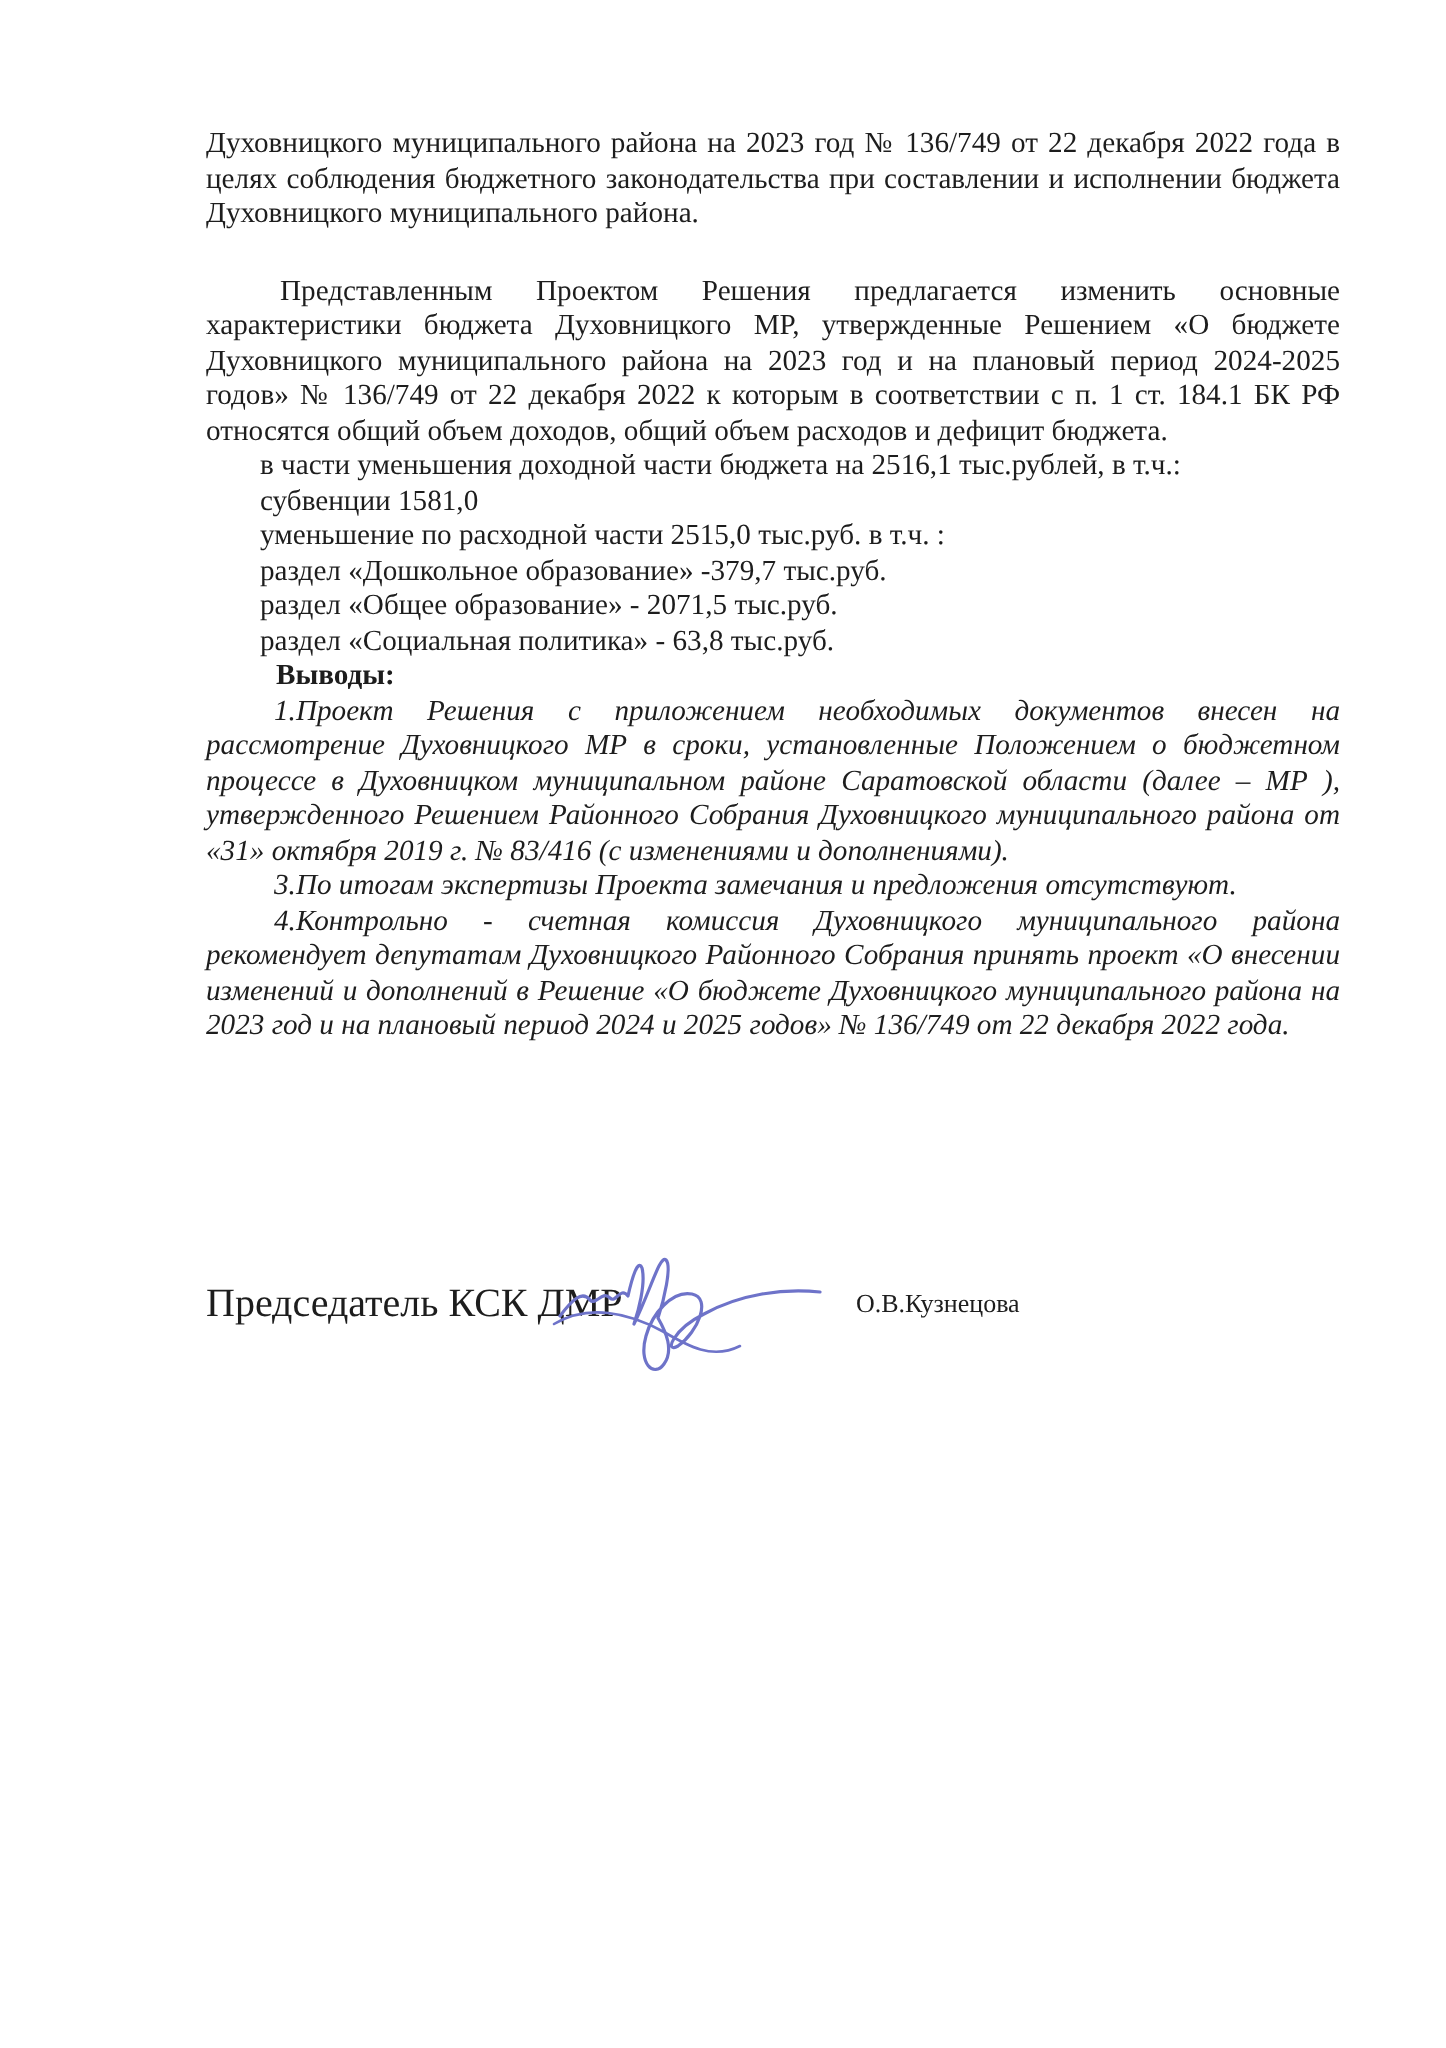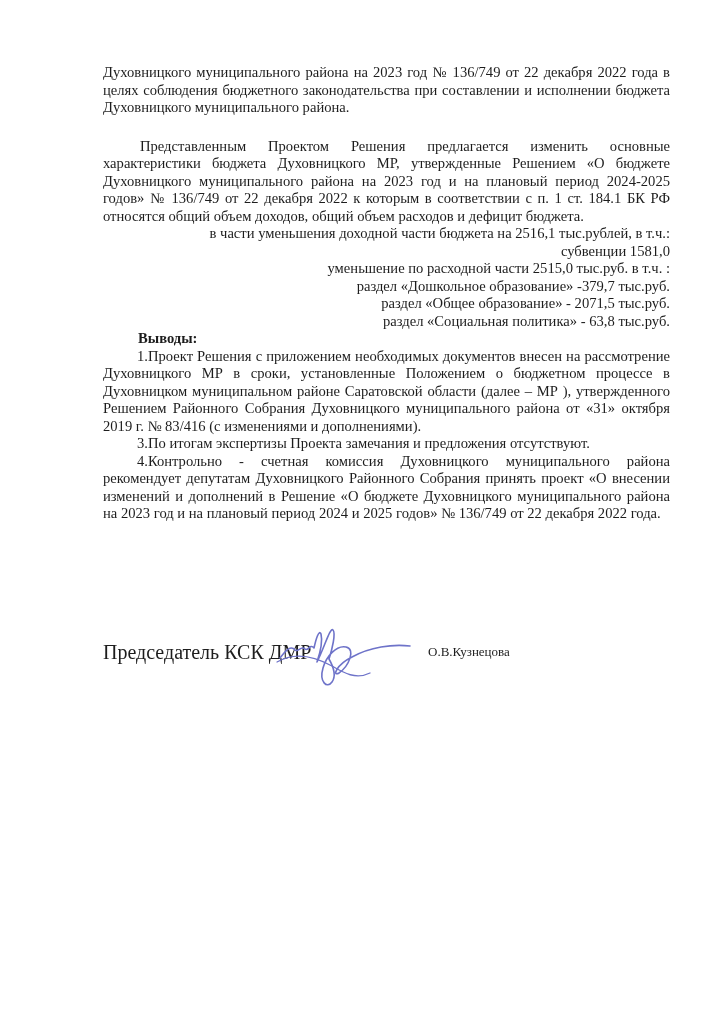--- a/index.html
+++ b/index.html
@@ -29,28 +29,29 @@
     text-align: justify;
   }
   .vgap {
     height: 21px;
   }
   .indent-first {
     text-indent: 37px;
   }
   .budget-line {
     padding-left: 27px;
-    text-align: right;
+    text-align: left;
   }
   .conclusions-heading {
     padding-left: 35px;
     font-weight: 700;
   }
   .conclusion-item {
     text-indent: 34px;
+    font-style: italic;
   }
   .signature-row {
     position: absolute;
     left: 0;
     top: 0;
     width: 723px;
     height: 1024px;
     pointer-events: none;
   }
   .sig-title {

